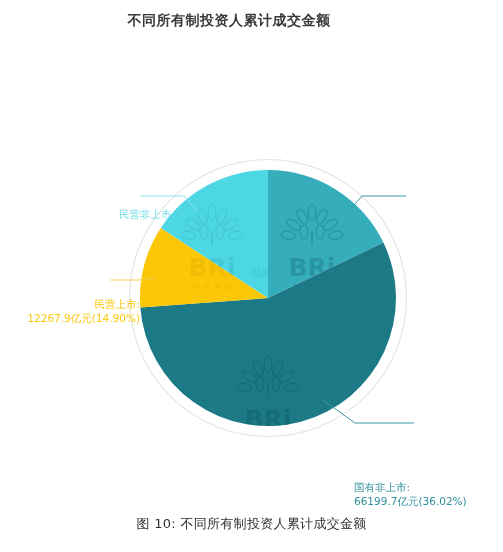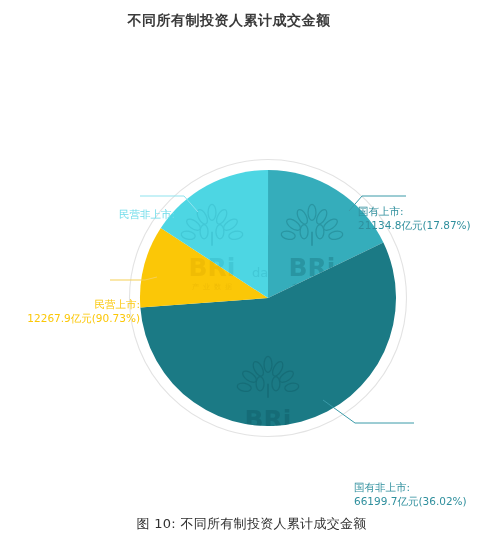--- a/index.html
+++ b/index.html
@@ -182,33 +182,29 @@
     </g>
 
     <g fill="none" stroke-width="1">
       <polyline points="349,167 362,152 406,152" stroke="#3a9aa8"></polyline>
       <polyline points="323,356 355,379 414,379" stroke="#3a9aa8"></polyline>
       <polyline points="198,168 184,152 140,152" stroke="#8fe3ee"></polyline>
       <polyline points="157,233 145,236 110,236" stroke="#f5cf55"></polyline>
     </g>
   </svg>
 
-  <div class="slice-label" id="label-state-listed">
-    <span class="lbl-name">国有上市:</span>
-    <span class="lbl-value">21134.8亿元(17.87%)</span>
-  </div>
 
   <div class="slice-label" id="label-state-unlisted">
     <span class="lbl-name">国有非上市:</span>
     <span class="lbl-value">66199.7亿元(36.02%)</span>
   </div>
 
   <div class="slice-label" id="label-private-listed">
     <span class="lbl-name">民营上市:</span>
-    <span class="lbl-value">12267.9亿元(90.73%)</span>
+    <span class="lbl-value">12267.9亿元(14.90%)</span>
   </div>
 
   <div class="slice-label" id="label-private-unlisted">
     <span class="lbl-name">民营非上市:</span>
   </div>
 </div>
 
 <div id="figure-caption">图 10: 不同所有制投资人累计成交金额</div>
 
 </body></html>

